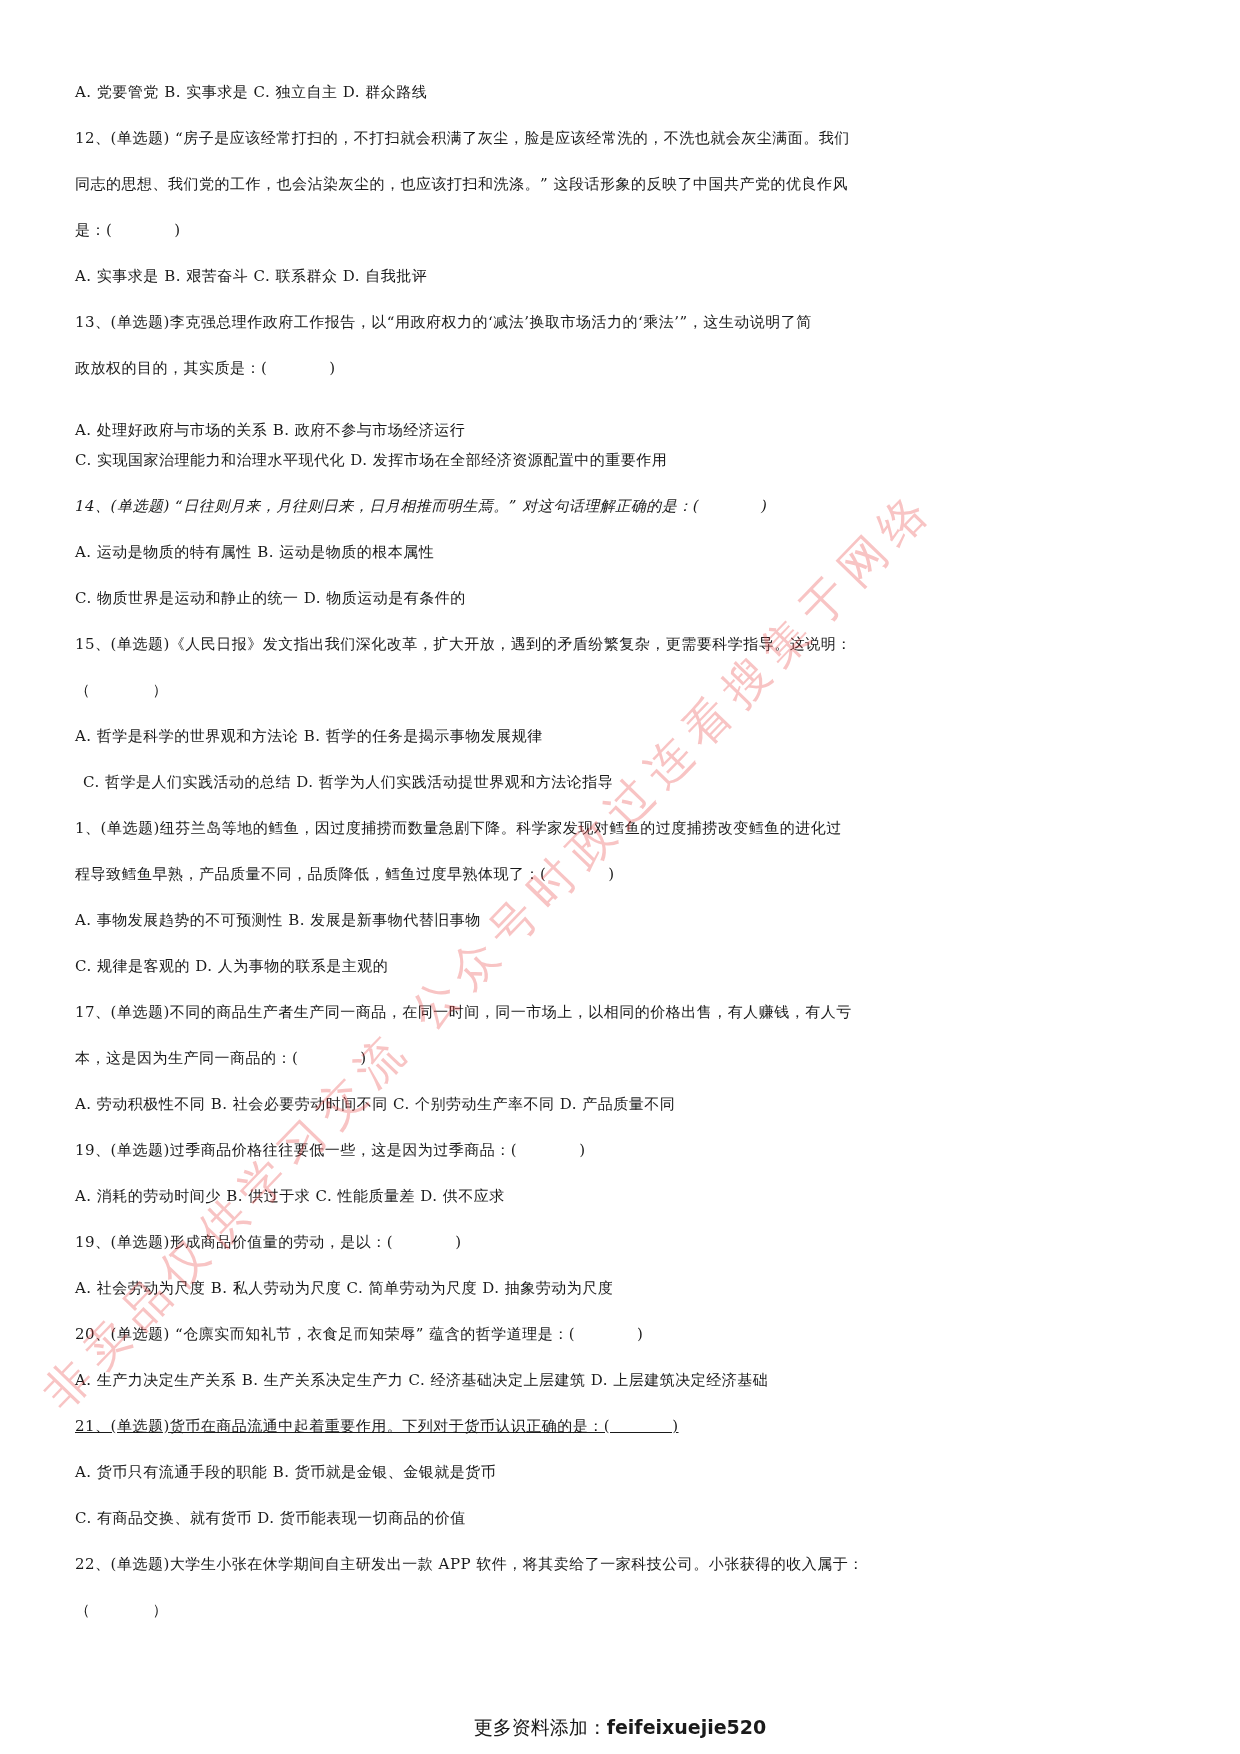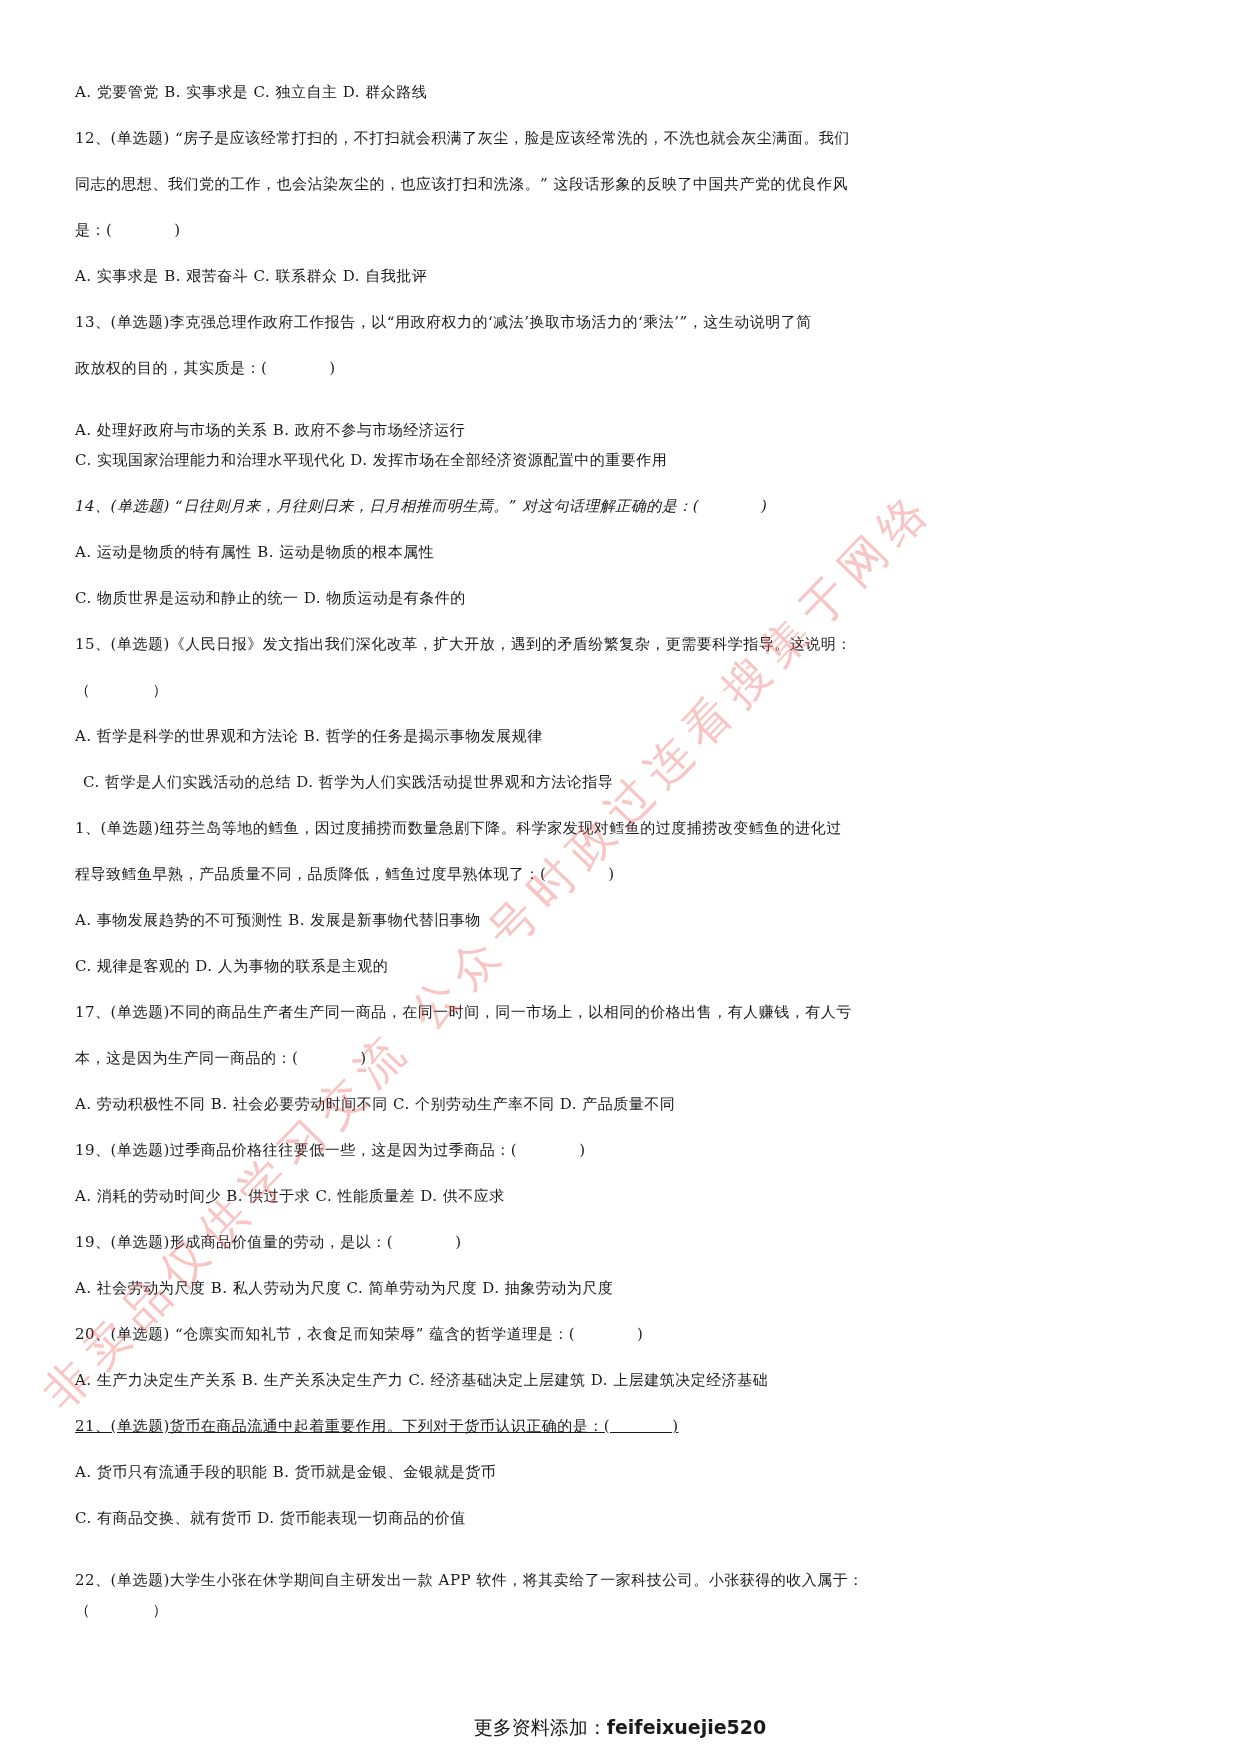--- a/index.html
+++ b/index.html
@@ -96,21 +96,21 @@
     <div class="line" style="top: 1092px;">A. 劳动积极性不同 B. 社会必要劳动时间不同 C. 个别劳动生产率不同 D. 产品质量不同</div>
     <div class="line" style="top: 1138px;">19、(单选题)过季商品价格往往要低一些，这是因为过季商品：(　　　　)</div>
     <div class="line" style="top: 1184px;">A. 消耗的劳动时间少 B. 供过于求 C. 性能质量差 D. 供不应求</div>
     <div class="line" style="top: 1230px;">19、(单选题)形成商品价值量的劳动，是以：(　　　　)</div>
     <div class="line" style="top: 1276px;">A. 社会劳动为尺度 B. 私人劳动为尺度 C. 简单劳动为尺度 D. 抽象劳动为尺度</div>
     <div class="line" style="top: 1322px;">20、(单选题) “仓廪实而知礼节，衣食足而知荣辱” 蕴含的哲学道理是：(　　　　)</div>
     <div class="line" style="top: 1368px;">A. 生产力决定生产关系 B. 生产关系决定生产力 C. 经济基础决定上层建筑 D. 上层建筑决定经济基础</div>
     <div class="line" style="top: 1414px; text-decoration: underline;">21、(单选题)货币在商品流通中起着重要作用。下列对于货币认识正确的是：(　　　　)</div>
     <div class="line" style="top: 1460px;">A. 货币只有流通手段的职能 B. 货币就是金银、金银就是货币</div>
     <div class="line" style="top: 1506px;">C. 有商品交换、就有货币 D. 货币能表现一切商品的价值</div>
-    <div class="line" style="top: 1552px; margin-top: 16px;">22、(单选题)大学生小张在休学期间自主研发出一款 APP 软件，将其卖给了一家科技公司。小张获得的收入属于：</div>
+    <div class="line" style="top: 1552px;">22、(单选题)大学生小张在休学期间自主研发出一款 APP 软件，将其卖给了一家科技公司。小张获得的收入属于：</div>
     <div class="line" style="top: 1598px;">（　　　　）</div>
   </div>
 
   <div class="watermark">
     <div class="watermark-text">非卖品仅供学习交流 公众号时政过连看搜集于网络</div>
   </div>
 
   <div class="footer">
     <span class="label">更多资料添加：</span><span class="handle">feifeixuejie520</span>
   </div>

